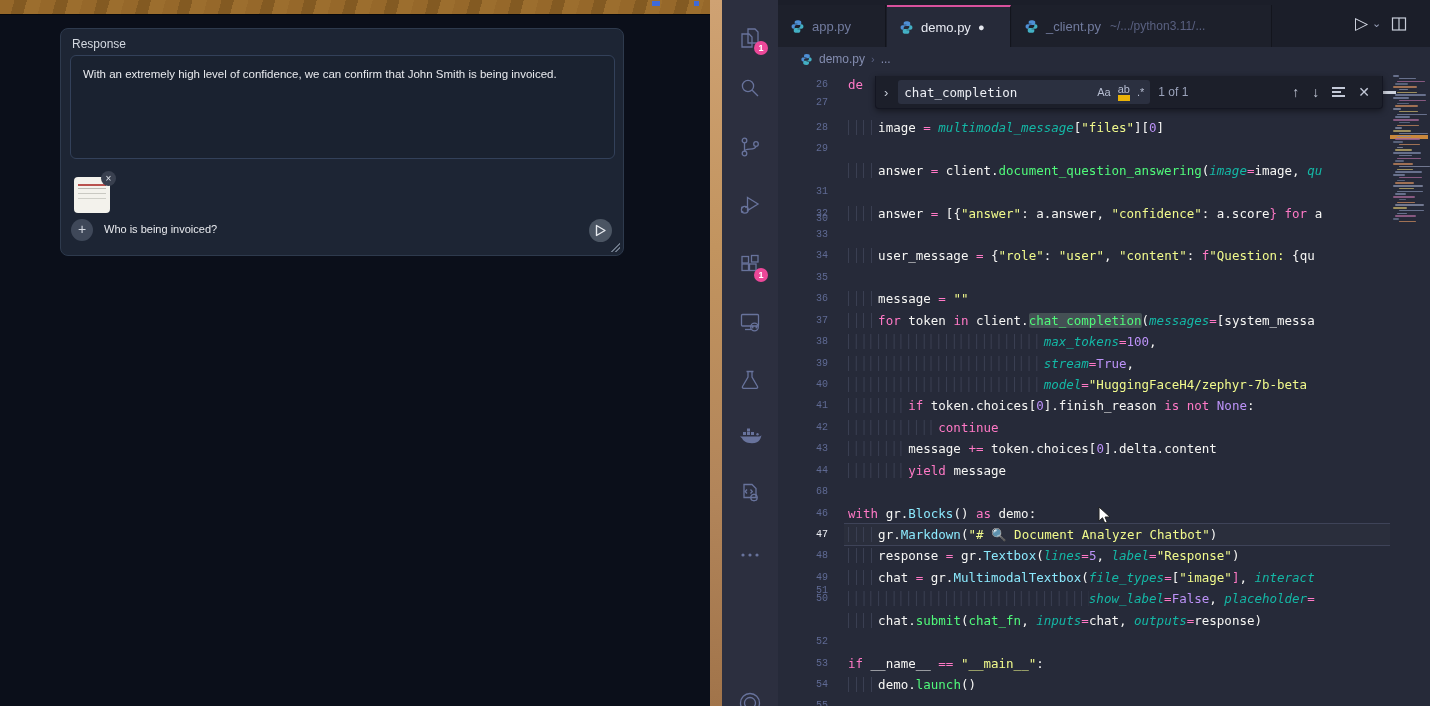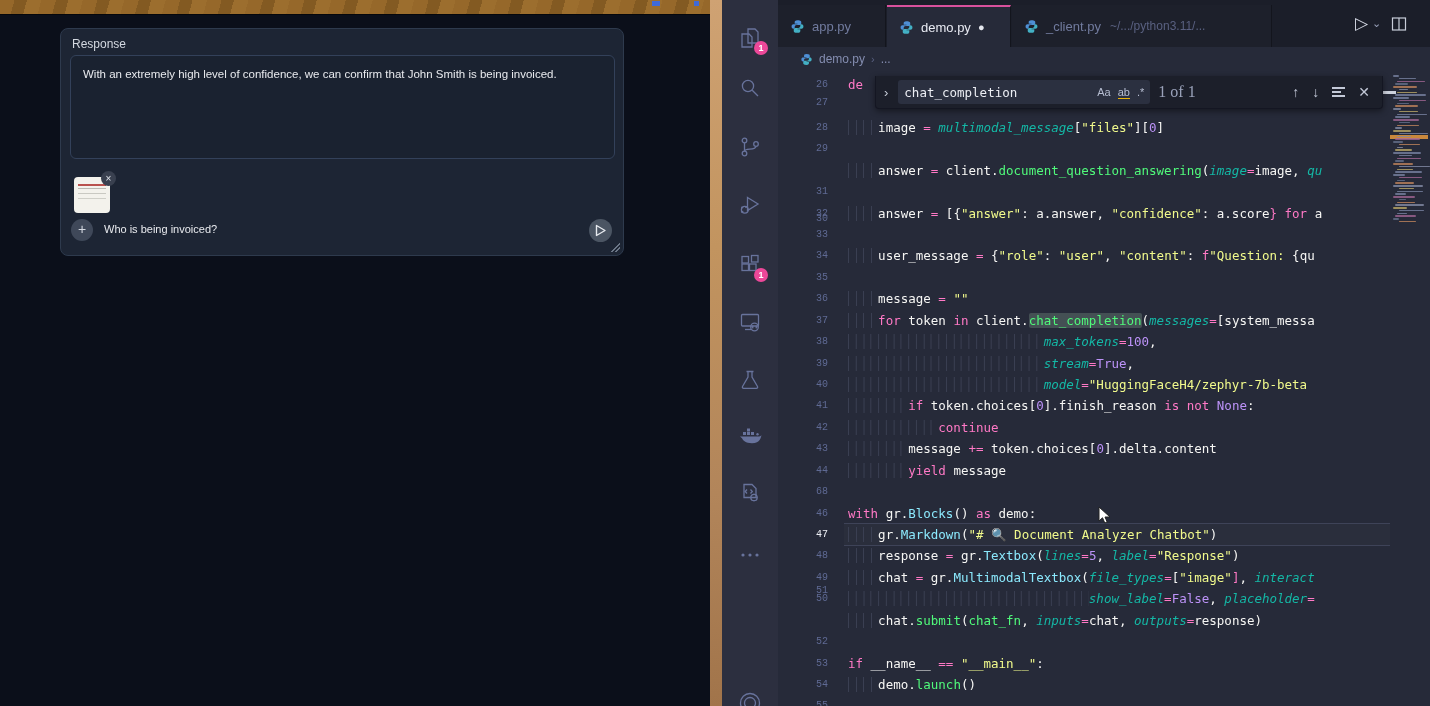--- a/index.html
+++ b/index.html
@@ -77,22 +77,22 @@
     border-top:1px solid #3e4358;border-bottom:1px solid #3e4358;background:rgba(255,255,255,.02);}
   
   #find-widget{position:absolute;left:97px;top:5px;width:508px;height:33px;background:#1c1f2a;
     border:1px solid #141622;border-top:none;border-radius:0 0 4px 4px;box-shadow:0 2px 6px rgba(0,0,0,.45);
     display:flex;align-items:center;box-sizing:border-box;padding:0 6px;gap:8px;}
   #find-collapse{color:#c8cdd9;font-size:13px;cursor:pointer;padding:0 2px;}
   #find-input{display:flex;align-items:center;background:#2b3040;border-radius:3px;height:24px;
     padding:0 6px;gap:7px;width:252px;box-sizing:border-box;cursor:text;}
   #find-query{font-family:"DejaVu Sans Mono",monospace;font-size:12.5px;color:#eceef4;flex:1;}
   .find-opt{color:#b6bdd1;font-size:11px;cursor:pointer;}
-  .find-opt.underl{border-bottom:1px solid #eab308;}
-  #find-count{color:#9aa2ba;font-size:16px;white-space:nowrap;font-family:Liberation Serif, serif;}
+  .find-opt.underl{border-bottom:6px solid #eab308;}
+  #find-count{color:#9aa2ba;font-size:12px;white-space:nowrap;}
   #find-actions{display:flex;align-items:center;gap:13px;margin-left:auto;padding-right:6px;}
   .find-act{color:#c3c9d8;font-size:14px;cursor:pointer;}
   #find-sel-icon{display:inline-block;width:13px;cursor:pointer;}
   #find-sel-icon i{display:block;height:2px;background:#c3c9d8;margin:2px 0;}
   #find-sel-icon i:nth-child(2){width:9px;}
   
   #minimap{position:absolute;left:612px;top:0;width:40px;height:635px;background:#262a39;cursor:pointer;}
   .mm-row{position:absolute;height:1.6px;opacity:.75;border-radius:1px;}
   #mm-match{position:absolute;left:0;top:64px;width:38px;height:4px;background:#c9883c;}
   #overview-dash{position:absolute;left:601px;top:20px;width:17px;height:2.5px;background:#cdd2dd;}

